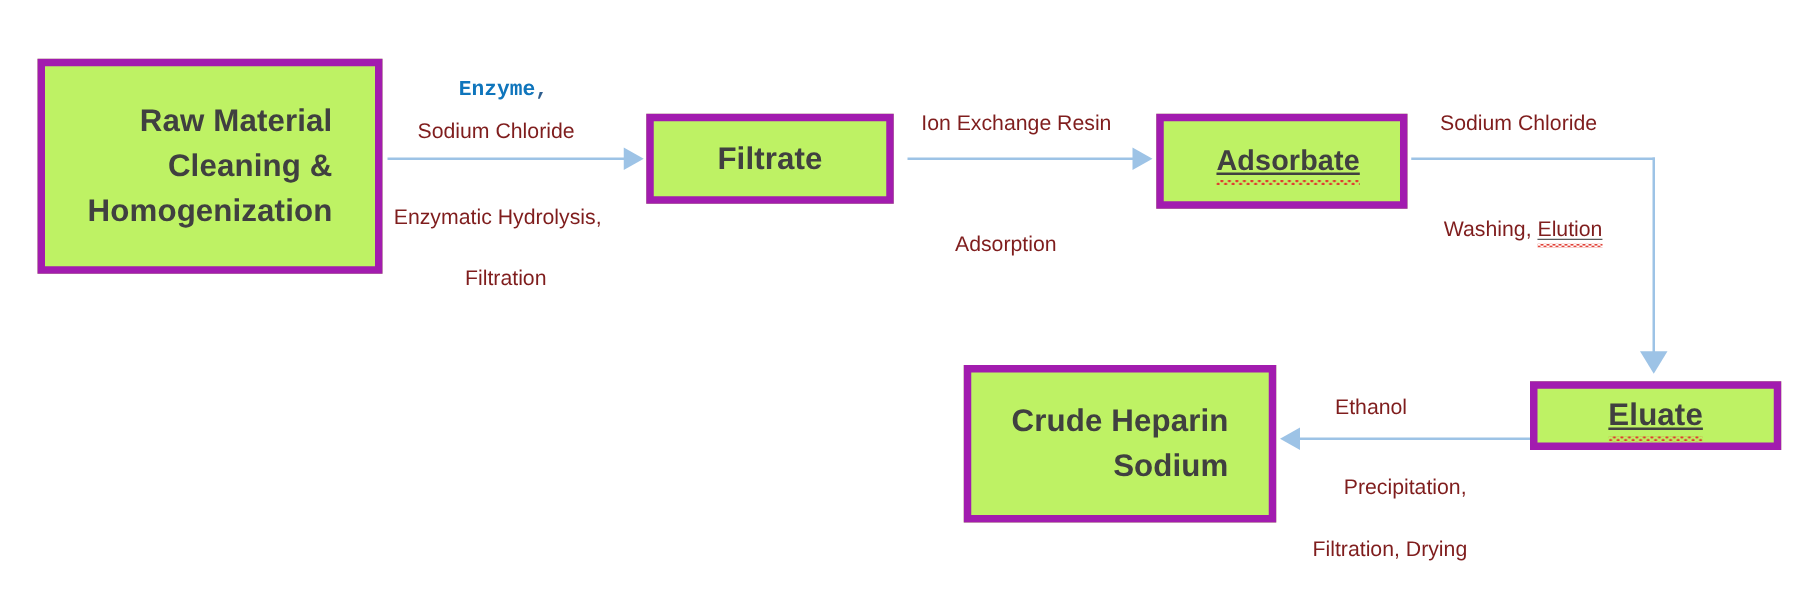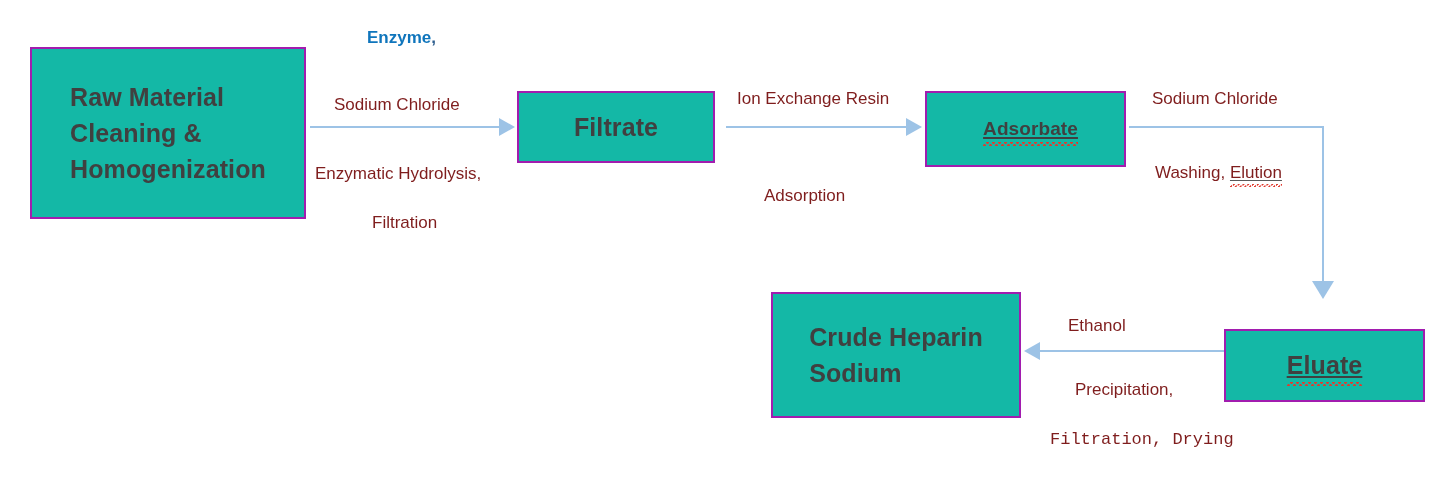--- a/index.html
+++ b/index.html
@@ -15,47 +15,47 @@
     width: 1449px;
     height: 479px;
     background: #ffffff;
     overflow: hidden;
   }
 
   
   .node {
     position: absolute;
     box-sizing: border-box;
-    border: 2px solid #a21caf;
-    background: #14b8a6;
+    border: 6px solid #a21caf;
+    background: #bef264;
     display: flex;
     align-items: center;
     justify-content: center;
-    text-align: left;
+    text-align: right;
   }
   .node-label {
     font-weight: bold;
     color: #404040;
     line-height: 1.45;
     letter-spacing: 0.1px;
   }
 
   #node-raw-material { left: 30px;   top: 47px;  width: 276px; height: 172px; }
   #node-raw-material .node-label { font-size: 25px; }
 
   #node-filtrate    { left: 517px;  top: 91px;  width: 198px; height: 72px; }
   #node-filtrate .node-label { font-size: 25px; }
 
   #node-adsorbate   { left: 925px;  top: 91px;  width: 201px; height: 76px; }
-  #node-adsorbate .node-label { font-size: 19px; margin-left: 10px; }
+  #node-adsorbate .node-label { font-size: 23px; margin-left: 10px; }
 
   #node-crude       { left: 771px;  top: 292px; width: 250px; height: 126px; }
   #node-crude .node-label { font-size: 25px; }
 
-  #node-eluate      { left: 1224px; top: 329px; width: 201px; height: 73px; }
+  #node-eluate      { left: 1224px; top: 305px; width: 201px; height: 55px; }
   #node-eluate .node-label { font-size: 25px; }
 
   
   .spell {
     position: relative;
     text-decoration: underline;
     text-decoration-color: #404040;
     text-decoration-thickness: 2px;
     text-underline-offset: 2px;
   }
@@ -171,46 +171,46 @@
 
   <div class="node" id="node-eluate">
     <div class="node-label">
       <span class="spell">Eluate</span>
     </div>
   </div>
 
   <div class="conn-line h-line" style="left:310px; top:126px; width:190px;"></div>
   <div class="arrow-head arrow-right" style="left:499px; top:118px;"></div>
 
-  <div class="edge-text reagent-hl" style="left:367px; top:27px;"><span>Enzyme</span><span class="punct">,</span></div>
+  <div class="edge-text reagent-hl" style="left:367px; top:62px;font-family:Liberation Mono, monospace;"><span>Enzyme</span><span class="punct">,</span></div>
 
   <div class="edge-text" style="left:334px; top:94px;">Sodium Chloride</div>
 
   <div class="edge-text" style="left:315px; top:163px;">Enzymatic Hydrolysis,</div>
 
   <div class="edge-text" style="left:372px; top:212px;">Filtration</div>
 
   <div class="conn-line h-line" style="left:726px; top:126px; width:181px;"></div>
   <div class="arrow-head arrow-right" style="left:906px; top:118px;"></div>
 
   <div class="edge-text" style="left:737px; top:88px;">Ion Exchange Resin</div>
 
   <div class="edge-text" style="left:764px; top:157px;margin-top:28px;">Adsorption</div>
 
   <div class="conn-line h-line" style="left:1129px; top:126px; width:195px;"></div>
   <div class="conn-line v-line" style="left:1322px; top:126px; height:156px;"></div>
   <div class="arrow-head arrow-down" style="left:1312px; top:281px;"></div>
 
   <div class="edge-text" style="left:1152px; top:88px;">Sodium Chloride</div>
 
-  <div class="edge-text" style="left:1155px; top:162px;"><span>Washing,</span>
+  <div class="edge-text" style="left:1155px; top:173px;"><span>Washing,</span>
        <span class="edge-underline">Elution</span></div>
 
   <div class="conn-line h-line" style="left:1040px; top:350px; width:184px;"></div>
   <div class="arrow-head arrow-left" style="left:1024px; top:342px;"></div>
 
   <div class="edge-text" style="left:1068px; top:315px;">Ethanol</div>
 
   <div class="edge-text" style="left:1061px; top:379px;margin-left:14px;">Precipitation,</div>
 
-  <div class="edge-text" style="left:1050px; top:429px;font-family:Liberation Mono, monospace;">Filtration, Drying</div>
+  <div class="edge-text" style="left:1050px; top:429px;">Filtration, Drying</div>
 
 </div>
 
 </body></html>

